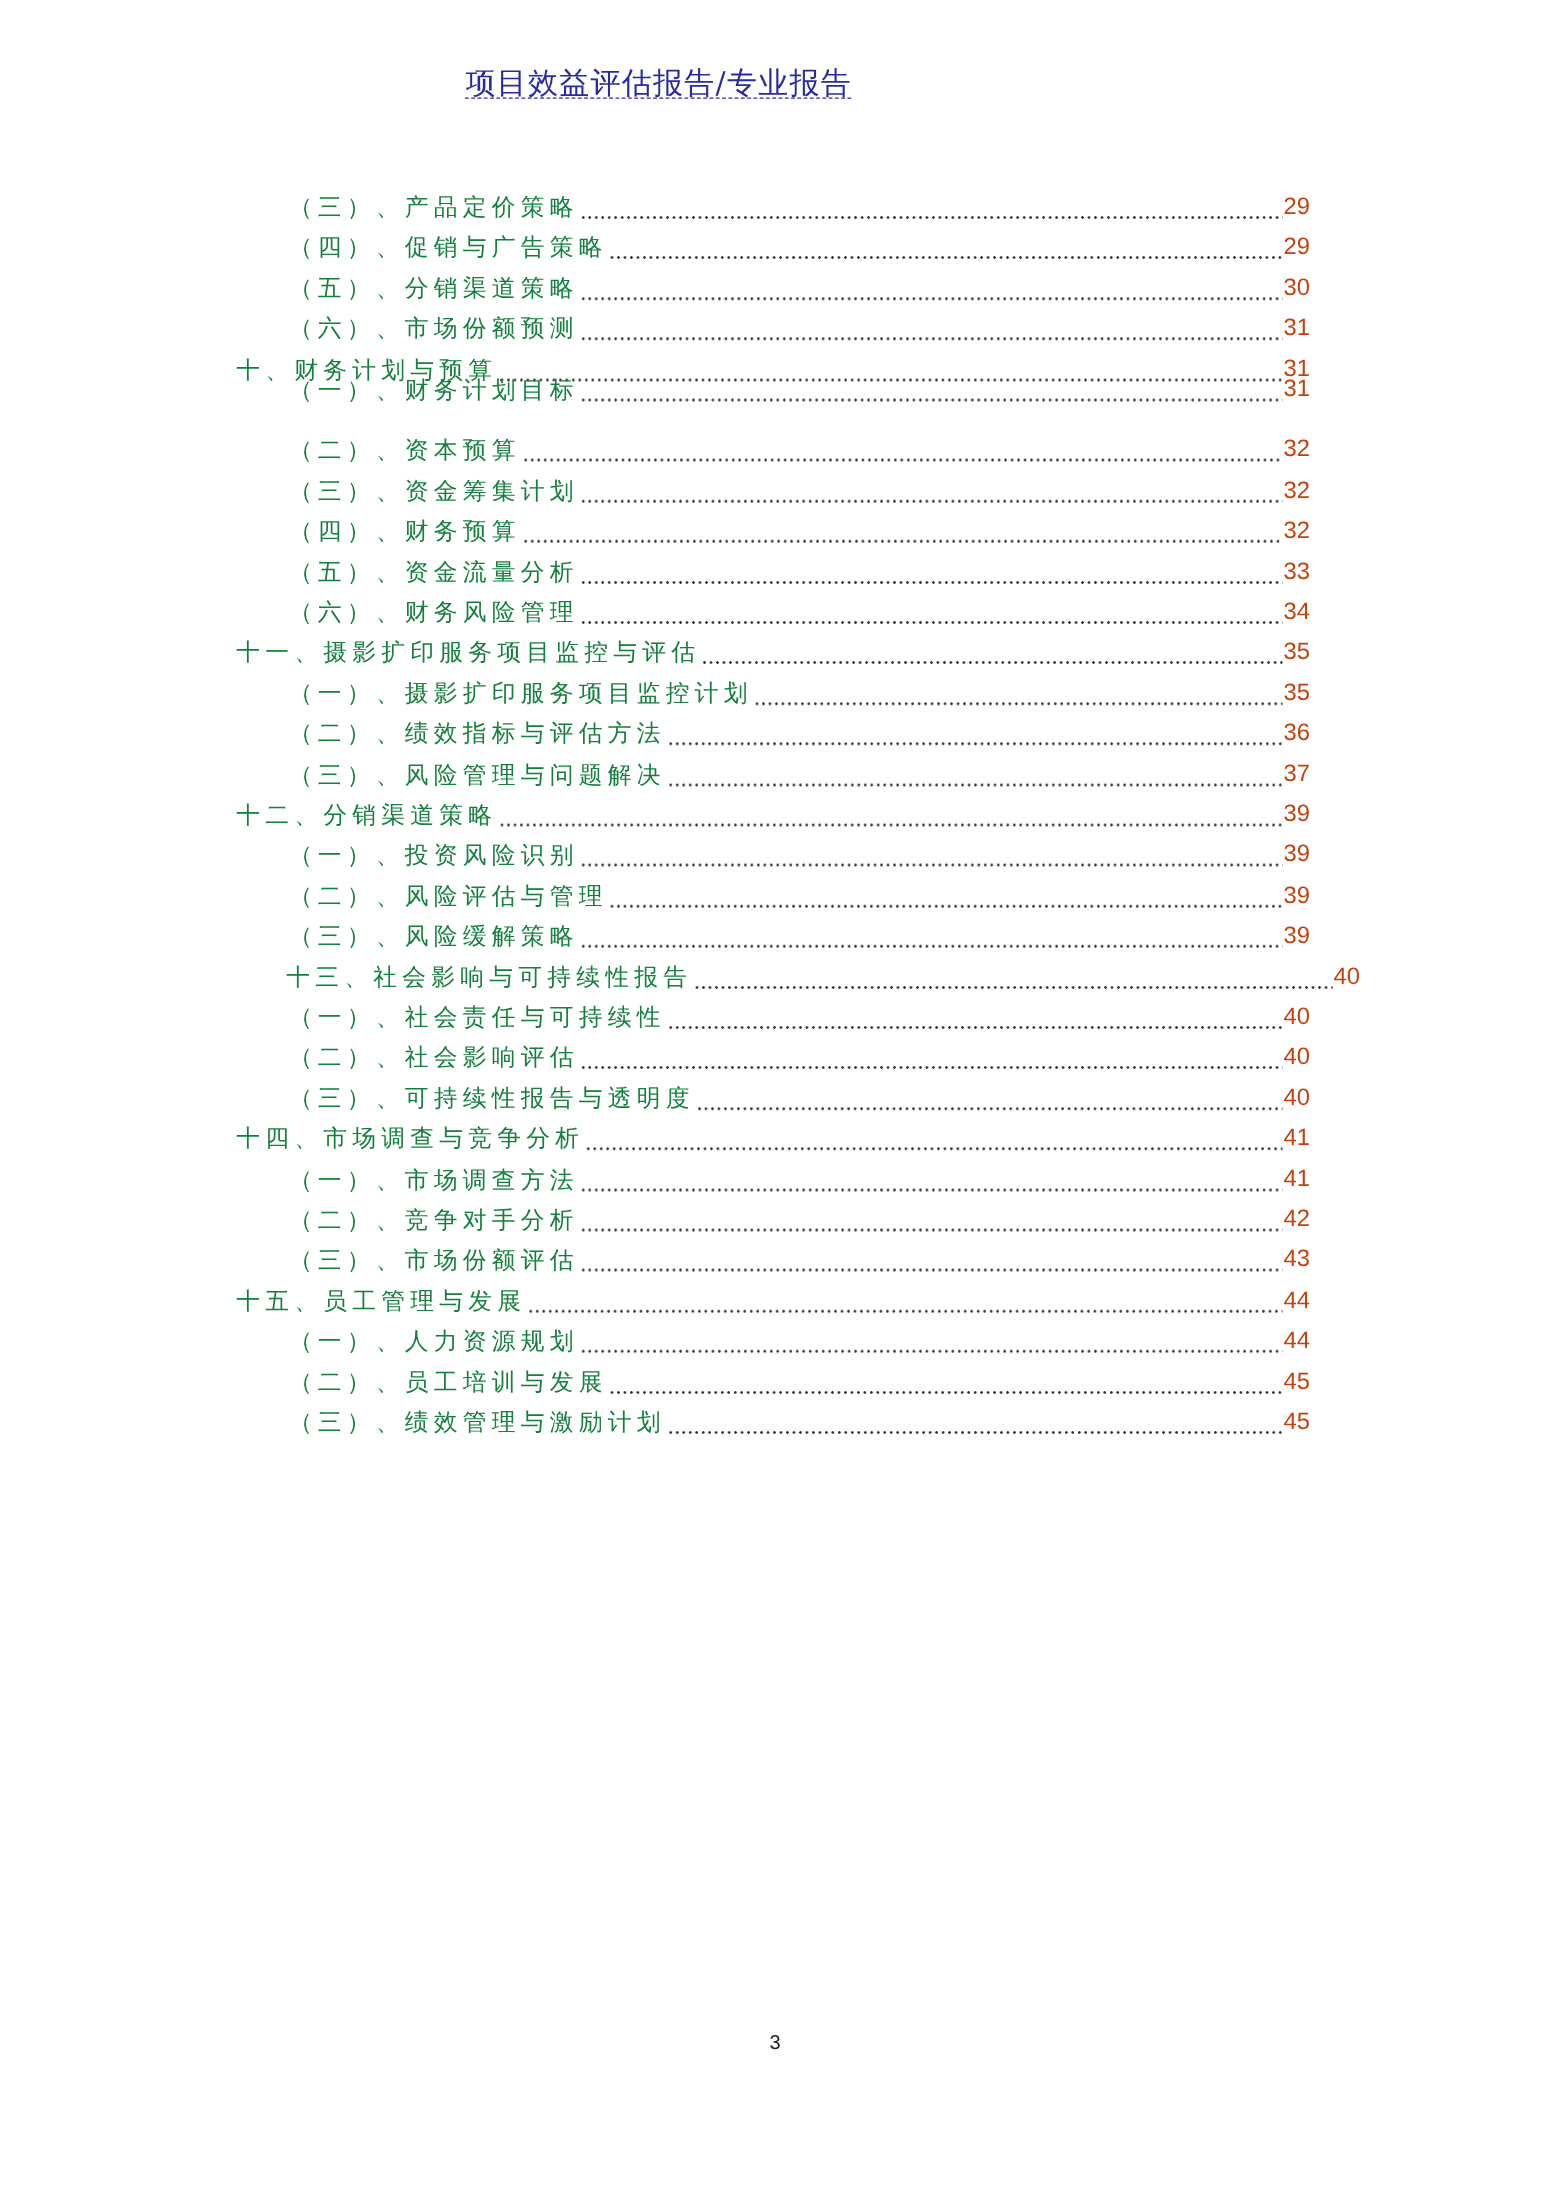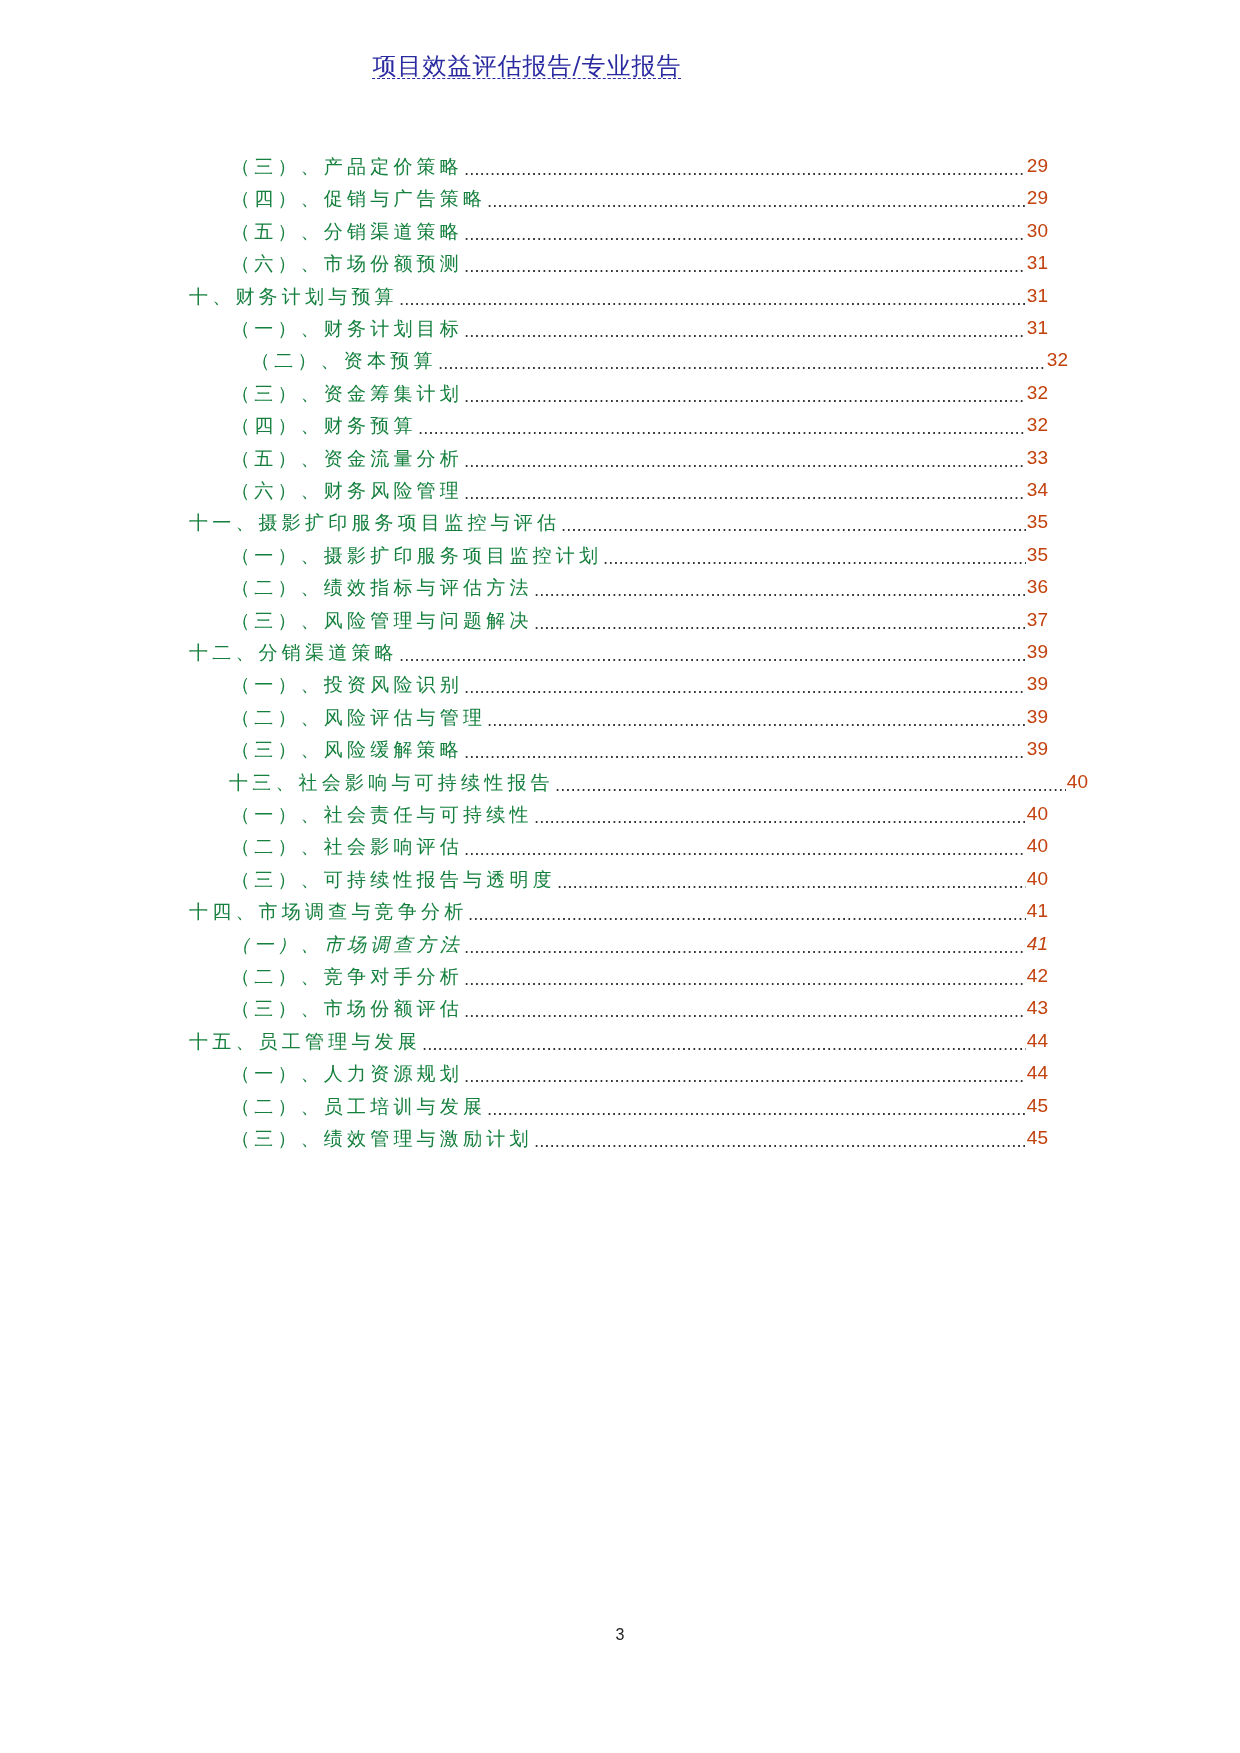--- a/index.html
+++ b/index.html
@@ -106,26 +106,26 @@
     <div class="toc-row lvl2" style="top: 97.2px;">
       <span class="toc-label">（六）、市场份额预测</span>
       <span class="toc-leader"></span>
       <span class="toc-page">31</span>
     </div>
     <div class="toc-row lvl1" style="top: 129.6px;">
       <span class="toc-label">十、财务计划与预算</span>
       <span class="toc-leader"></span>
       <span class="toc-page">31</span>
     </div>
-    <div class="toc-row lvl2" style="top: 162px; align-items: center;">
+    <div class="toc-row lvl2" style="top: 146px; align-items: center;">
       <span class="toc-label">（一）、财务计划目标</span>
       <span class="toc-leader"></span>
       <span class="toc-page">31</span>
     </div>
-    <div class="toc-row lvl2" style="top: 194.4px; margin-left: 20px;">
+    <div class="toc-row lvl2" style="top: 194.4px;">
       <span class="toc-label">（二）、资本预算</span>
       <span class="toc-leader"></span>
       <span class="toc-page">32</span>
     </div>
     <div class="toc-row lvl2" style="top: 226.8px;">
       <span class="toc-label">（三）、资金筹集计划</span>
       <span class="toc-leader"></span>
       <span class="toc-page">32</span>
     </div>
     <div class="toc-row lvl2" style="top: 259.2px;">
@@ -201,21 +201,21 @@
     <div class="toc-row lvl2" style="top: 712.8px;">
       <span class="toc-label">（三）、可持续性报告与透明度</span>
       <span class="toc-leader"></span>
       <span class="toc-page">40</span>
     </div>
     <div class="toc-row lvl1" style="top: 745.2px;">
       <span class="toc-label">十四、市场调查与竞争分析</span>
       <span class="toc-leader"></span>
       <span class="toc-page">41</span>
     </div>
-    <div class="toc-row lvl2" style="top: 777.6px; font-style: italic;">
+    <div class="toc-row lvl2" style="top: 777.6px;">
       <span class="toc-label">（一）、市场调查方法</span>
       <span class="toc-leader"></span>
       <span class="toc-page">41</span>
     </div>
     <div class="toc-row lvl2" style="top: 810px;">
       <span class="toc-label">（二）、竞争对手分析</span>
       <span class="toc-leader"></span>
       <span class="toc-page">42</span>
     </div>
     <div class="toc-row lvl2" style="top: 842.4px;">

